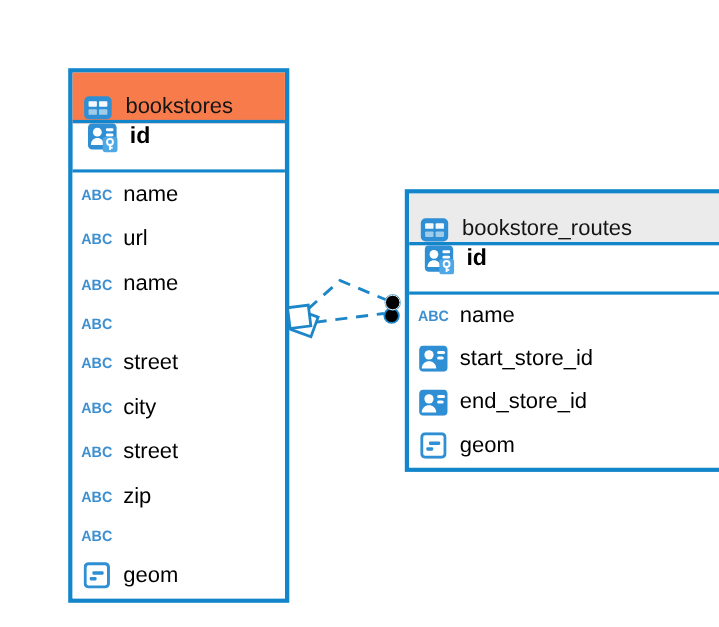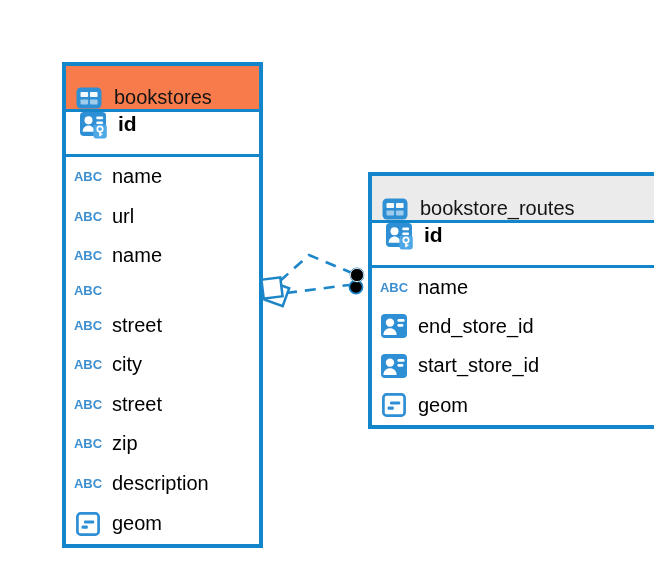--- a/index.html
+++ b/index.html
@@ -146,21 +146,20 @@
     <div class="col-row">
       <span class="icon-cell">
           <span class="abc">ABC</span>
         </span>
       <span class="lbl">zip</span>
     </div>
     <div class="col-row">
       <span class="icon-cell">
           <span class="abc">ABC</span>
         </span>
-      <span class="lbl">description</span>
     </div>
     <div class="col-row">
       <span class="icon-cell">
         <svg width="24" height="24">
             <use href="#sym-geom"></use>
           </svg>
       </span>
       <span class="lbl">geom</span>
     </div>
   </div>
@@ -187,29 +186,29 @@
           <span class="abc">ABC</span>
         </span>
       <span class="lbl">name</span>
     </div>
     <div class="col-row">
       <span class="icon-cell">
         <svg width="26" height="24">
             <use href="#sym-fk"></use>
           </svg>
       </span>
-      <span class="lbl">end_store_id</span>
+      <span class="lbl">start_store_id</span>
     </div>
     <div class="col-row">
       <span class="icon-cell">
         <svg width="26" height="24">
             <use href="#sym-fk"></use>
           </svg>
       </span>
-      <span class="lbl">start_store_id</span>
+      <span class="lbl">end_store_id</span>
     </div>
     <div class="col-row">
       <span class="icon-cell">
         <svg width="24" height="24">
             <use href="#sym-geom"></use>
           </svg>
       </span>
       <span class="lbl">geom</span>
     </div>
   </div>

